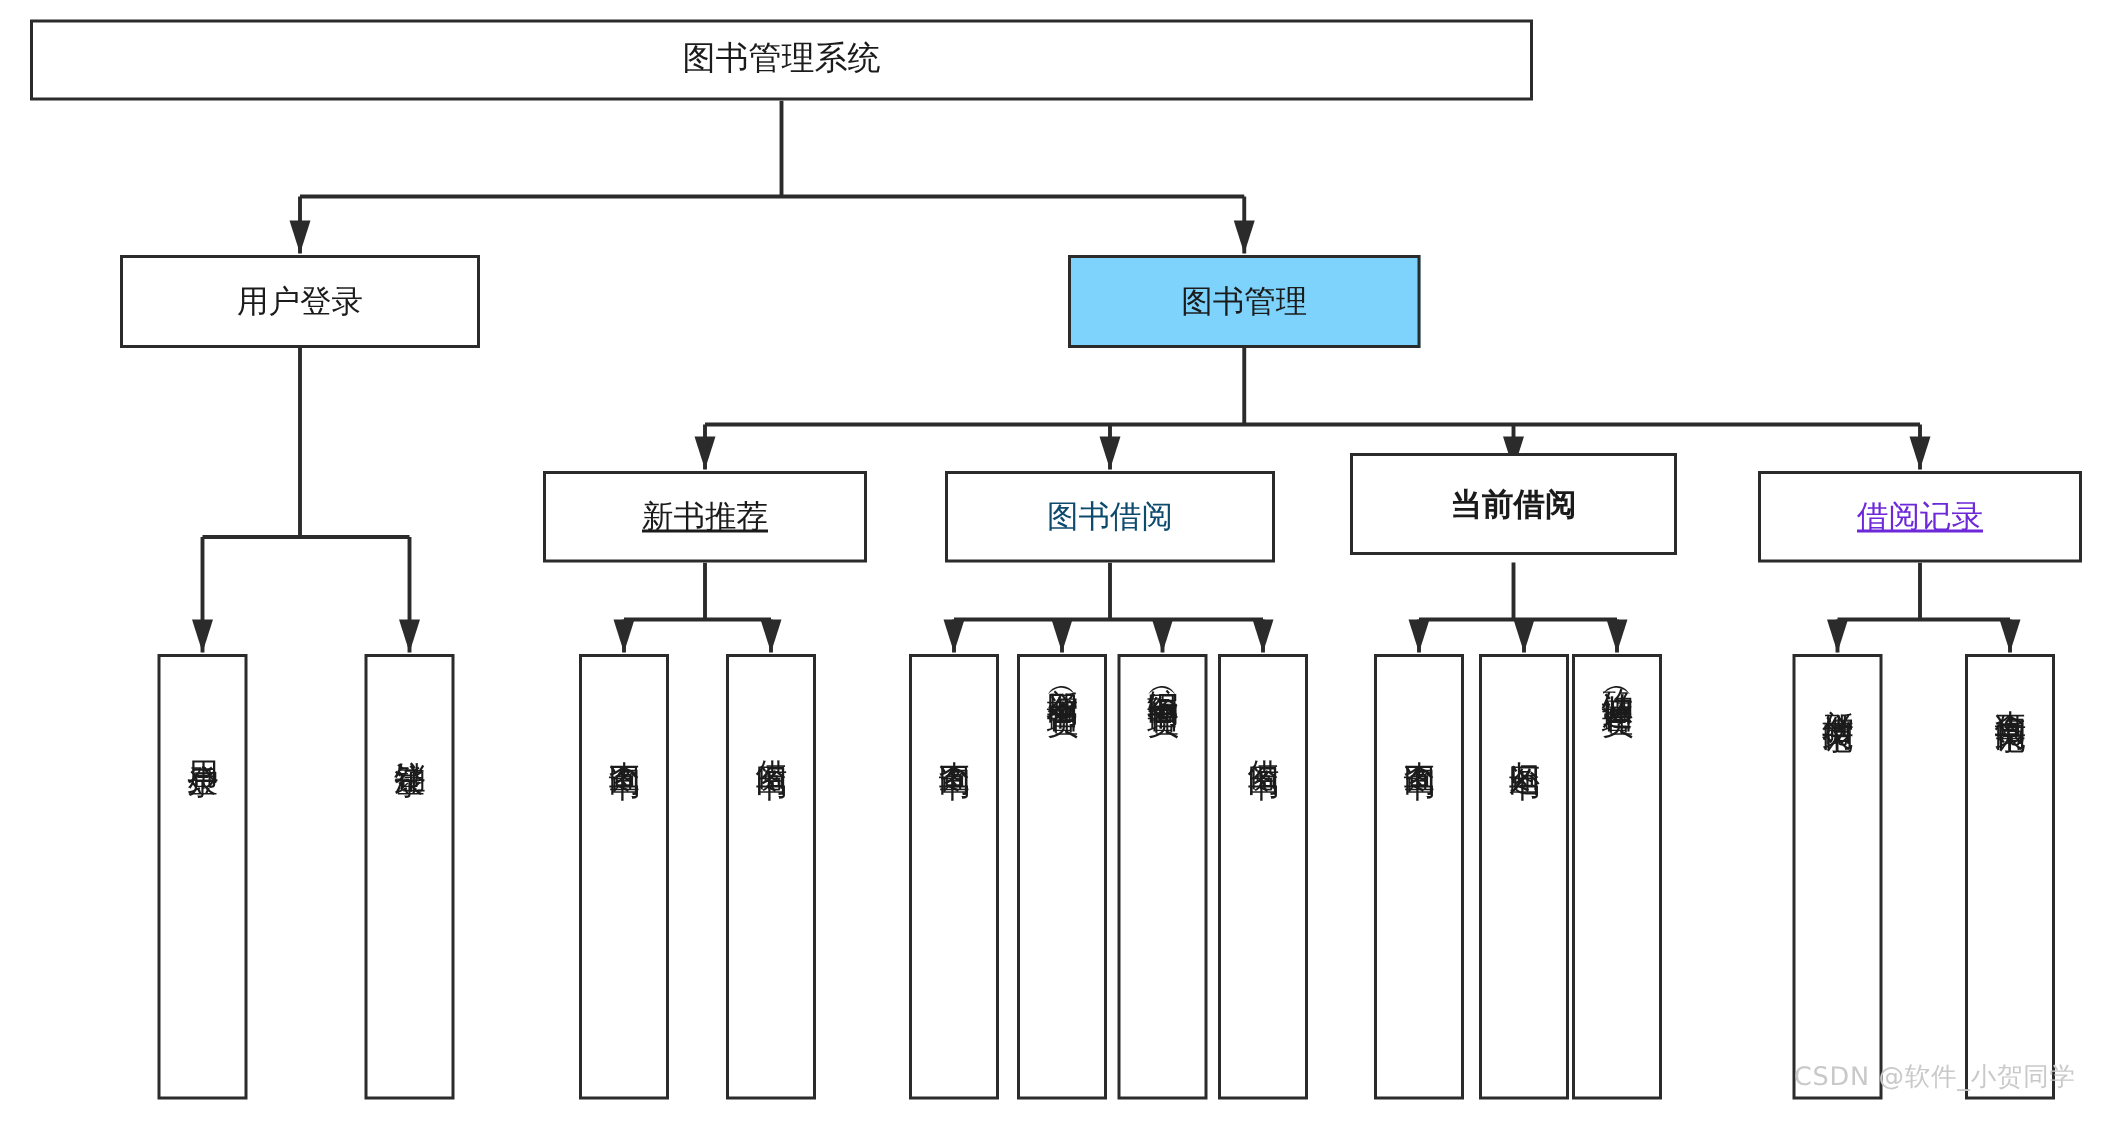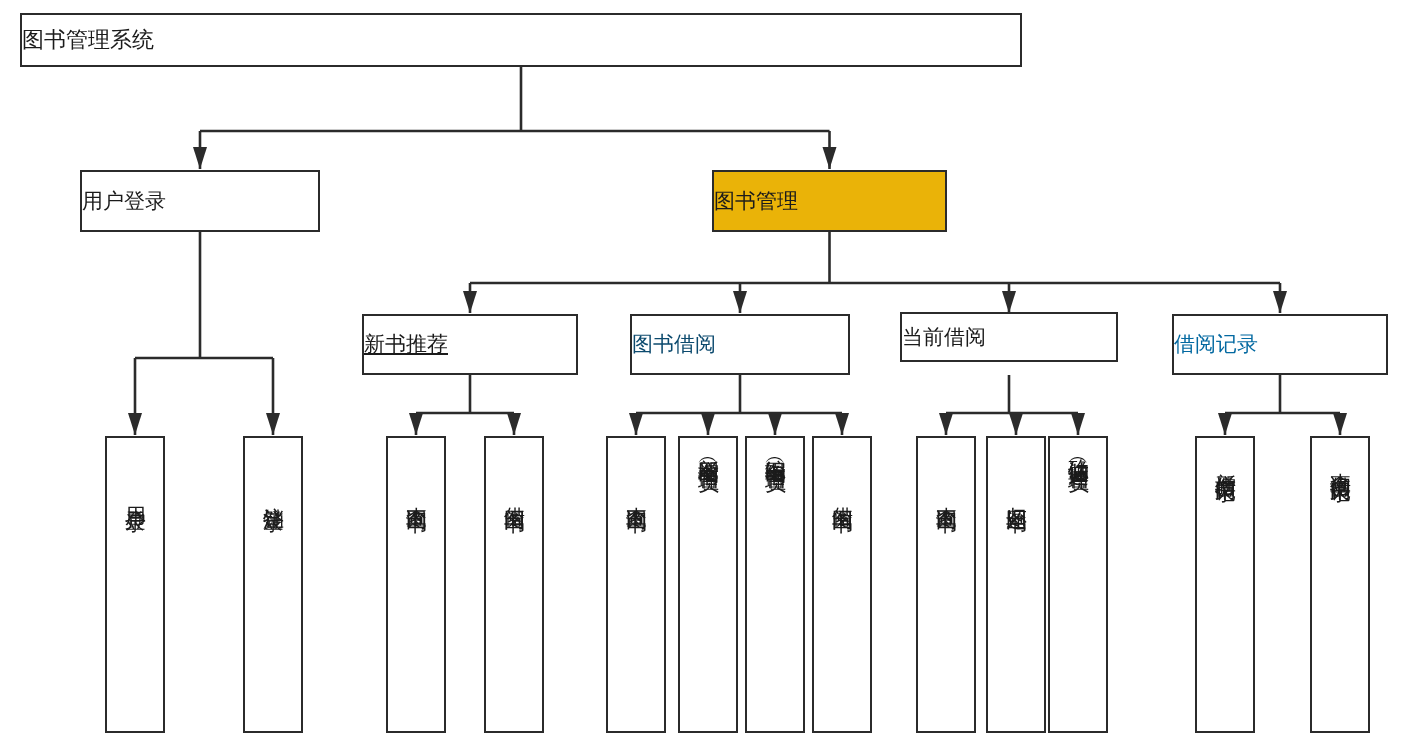--- a/index.html
+++ b/index.html
@@ -27,21 +27,21 @@
     width: 1405px;
     height: 747px;
   }
   .node-box {
     position: absolute;
     box-sizing: border-box;
     background: #ffffff;
     border: 2px solid #2b2b2b;
     display: flex;
     align-items: center;
-    justify-content: flex-start;
+    justify-content: center;
     overflow: hidden;
   }
   .node-label {
     color: #1b1b1b;
     line-height: 1.18;
     text-align: center;
     white-space: nowrap;
   }
   .level-0 .node-label { font-size: 22px; }
   .level-1 .node-label { font-size: 21px; }
@@ -129,34 +129,34 @@
       <line x1="1340" y1="413" x2="1340" y2="435" stroke="#2b2b2b" stroke-width="2.6"></line>
       <polygon points="1333,413 1347,413 1340,435" fill="#2b2b2b"></polygon>
     </svg>
   <div id="node-layer">
       <div class="node-box level-0" style="left: 20px; top: 13px; width: 1002px; height: 54px; border-color: rgb(43, 43, 43); background: rgb(255, 255, 255);">
         <span class="node-label" style="color: rgb(27, 27, 27);">图书管理系统</span>
       </div>
       <div class="node-box level-1" style="left: 80px; top: 170px; width: 240px; height: 62px; border-color: rgb(43, 43, 43); background: rgb(255, 255, 255);">
         <span class="node-label" style="color: rgb(27, 27, 27);">用户登录</span>
       </div>
-      <div class="node-box level-1" style="left: 712px; top: 170px; width: 235px; height: 62px; border-color: rgb(43, 43, 43); background: #eab308; font-family: Liberation Serif, serif;">
+      <div class="node-box level-1" style="left: 712px; top: 170px; width: 235px; height: 62px; border-color: rgb(43, 43, 43); background: #7dd3fc; font-family: Liberation Serif, serif;">
         <span class="node-label" style="color: rgb(27, 27, 27);">图书管理</span>
       </div>
       <div class="node-box level-2" style="left: 362px; top: 314px; width: 216px; height: 61px; border-color: rgb(43, 43, 43); background: rgb(255, 255, 255);">
         <span class="node-label" style="color: rgb(27, 27, 27); text-decoration: underline;">新书推荐</span>
       </div>
       <div class="node-box level-2" style="left: 630px; top: 314px; width: 220px; height: 61px; border-color: rgb(43, 43, 43); background: rgb(255, 255, 255);">
         <span class="node-label" style="color: #0c4a6e;">图书借阅</span>
       </div>
-      <div class="node-box level-2" style="left: 900px; top: 312px; width: 218px; height: 50px; border-color: rgb(43, 43, 43); background: rgb(255, 255, 255);">
+      <div class="node-box level-2" style="left: 900px; top: 302px; width: 218px; height: 68px; border-color: rgb(43, 43, 43); background: rgb(255, 255, 255); font-weight: bold;">
         <span class="node-label" style="color: rgb(27, 27, 27);">当前借阅</span>
       </div>
       <div class="node-box level-2" style="left: 1172px; top: 314px; width: 216px; height: 61px; border-color: rgb(43, 43, 43); background: rgb(255, 255, 255);">
-        <span class="node-label" style="color: #0369a1;">借阅记录</span>
+        <span class="node-label" style="color: #6d28d9; text-decoration: underline;">借阅记录</span>
       </div>
       <div class="node-box level-3 leaf-mid" style="left: 105px; top: 436px; width: 60px; height: 297px; border-color: rgb(43, 43, 43); background: rgb(255, 255, 255);">
         <span class="node-label" style="color: rgb(27, 27, 27);">用户登录</span>
       </div>
       <div class="node-box level-3 leaf-mid" style="left: 243px; top: 436px; width: 60px; height: 297px; border-color: rgb(43, 43, 43); background: rgb(255, 255, 255);">
         <span class="node-label" style="color: rgb(27, 27, 27);">注销登录</span>
       </div>
       <div class="node-box level-3 leaf-mid" style="left: 386px; top: 436px; width: 60px; height: 297px; border-color: rgb(43, 43, 43); background: rgb(255, 255, 255);">
         <span class="node-label" style="color: rgb(27, 27, 27);">查询图书</span>
       </div>
@@ -184,13 +184,14 @@
       <div class="node-box level-3 leaf-top" style="left: 1048px; top: 436px; width: 60px; height: 297px; border-color: rgb(43, 43, 43); background: rgb(255, 255, 255);">
         <span class="node-label" style="color: rgb(27, 27, 27);">确认归还（管理员）</span>
       </div>
       <div class="node-box level-3 leaf-high" style="left: 1195px; top: 436px; width: 60px; height: 297px; border-color: rgb(43, 43, 43); background: rgb(255, 255, 255);">
         <span class="node-label" style="color: rgb(27, 27, 27);">新增借阅记录</span>
       </div>
       <div class="node-box level-3 leaf-high" style="left: 1310px; top: 436px; width: 60px; height: 297px; border-color: rgb(43, 43, 43); background: rgb(255, 255, 255);">
         <span class="node-label" style="color: rgb(27, 27, 27);">查询借阅记录</span>
       </div>
     </div>
+  <div id="watermark" style="left: 1196px; top: 718px; color: rgb(201, 201, 201); transform: translateY(-50%);">CSDN @软件_小贺同学</div>
 </div>
 
 </body></html>

